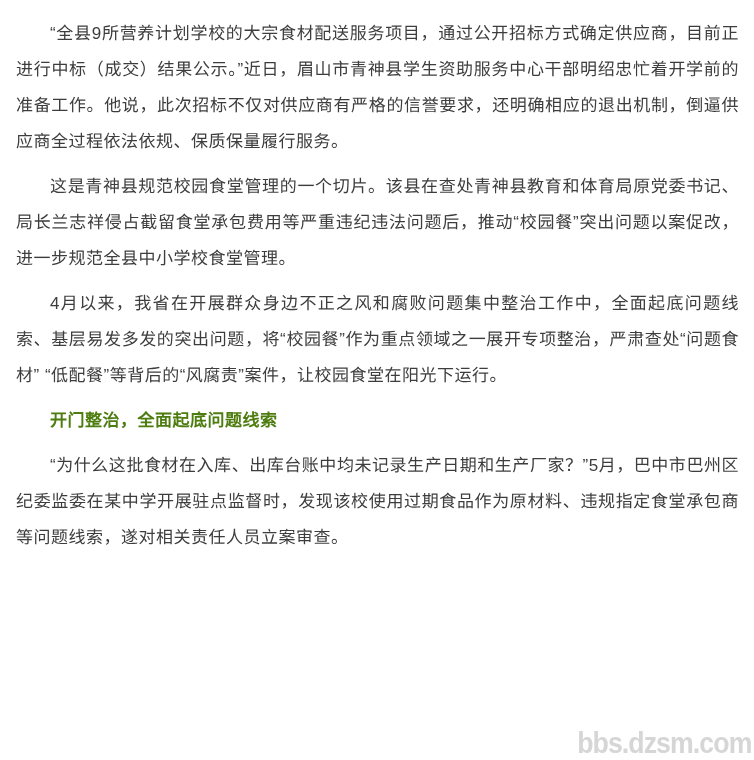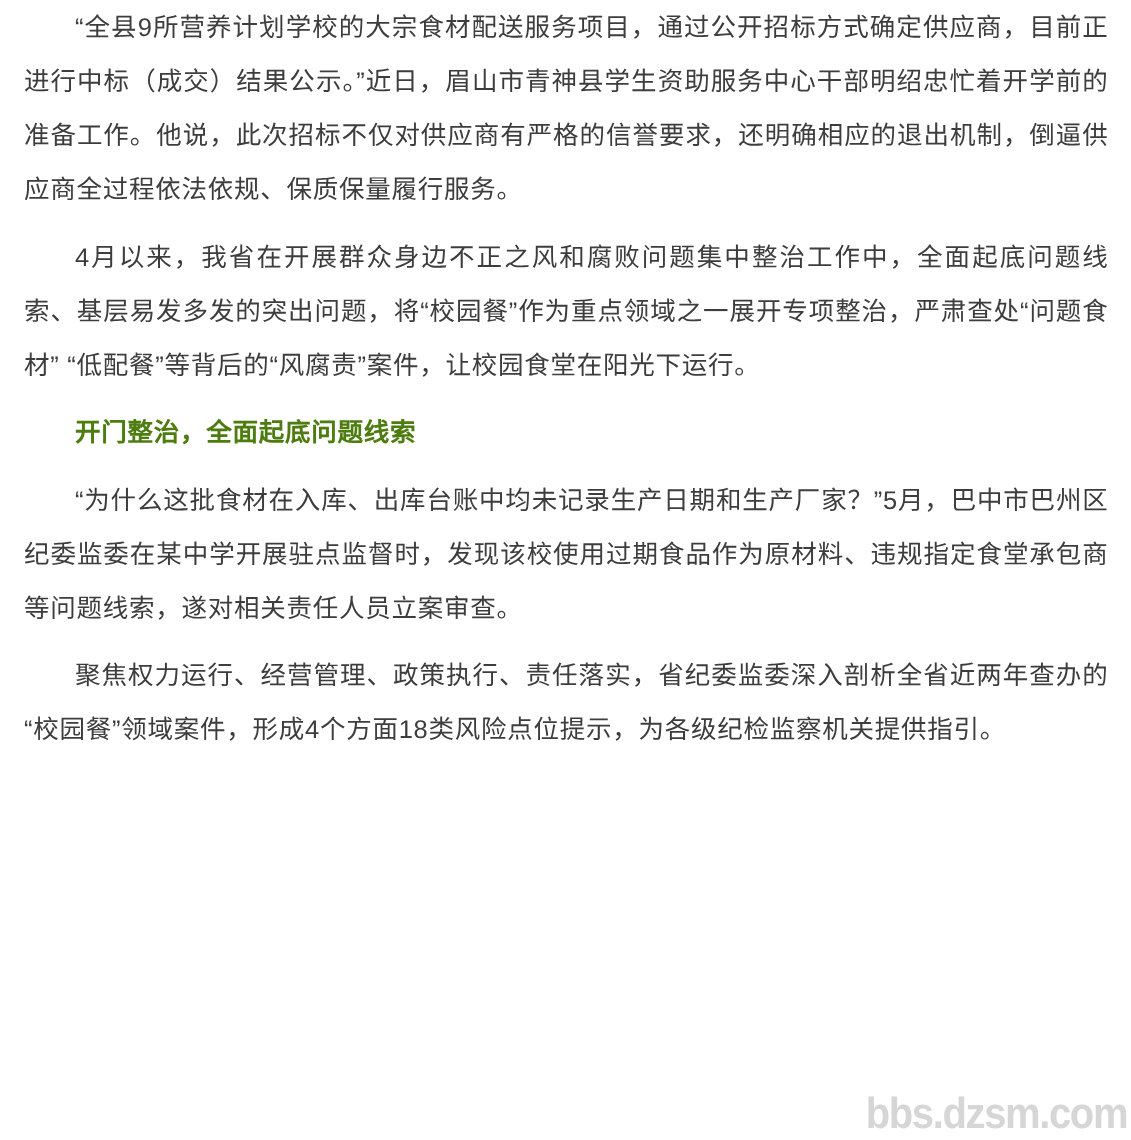--- a/index.html
+++ b/index.html
@@ -10,21 +10,21 @@
   }
   .page {
     position: relative;
     width: 754px;
     height: 760px;
     overflow: hidden;
     background: #ffffff;
     box-sizing: border-box;
   }
   .article {
-    padding: 1px 15px 0 16px;
+    padding: 16px 15px 0 16px;
     font-size: 17px;
     line-height: 36px;
     color: #3d3d3d;
     text-align: justify;
     letter-spacing: 0.5px;
   }
   .article p {
     margin: 0 0 9px 0;
     text-indent: 2em;
   }
@@ -45,19 +45,19 @@
     transform-origin: right bottom;
     user-select: none;
   }
 </style>
 </head>
 <body>
 
 <div class="page">
   <div class="article">
     <p>“全县9所营养计划学校的大宗食材配送服务项目，通过公开招标方式确定供应商，目前正进行中标（成交）结果公示。”近日，眉山市青神县学生资助服务中心干部明绍忠忙着开学前的准备工作。他说，此次招标不仅对供应商有严格的信誉要求，还明确相应的退出机制，倒逼供应商全过程依法依规、保质保量履行服务。</p>
+    <p>这是青神县规范校园食堂管理的一个切片。该县在查处青神县教育和体育局原党委书记、局长兰志祥侵占截留食堂承包费用等严重违纪违法问题后，推动“校园餐”突出问题以案促改，进一步规范全县中小学校食堂管理。</p>
     <p>4月以来，我省在开展群众身边不正之风和腐败问题集中整治工作中，全面起底问题线索、基层易发多发的突出问题，将“校园餐”作为重点领域之一展开专项整治，严肃查处“问题食材” “低配餐”等背后的“风腐责”案件，让校园食堂在阳光下运行。</p>
     <p class="section-heading">开门整治，全面起底问题线索</p>
     <p>“为什么这批食材在入库、出库台账中均未记录生产日期和生产厂家？”5月，巴中市巴州区纪委监委在某中学开展驻点监督时，发现该校使用过期食品作为原材料、违规指定食堂承包商等问题线索，遂对相关责任人员立案审查。</p>
-    <p>聚焦权力运行、经营管理、政策执行、责任落实，省纪委监委深入剖析全省近两年查办的“校园餐”领域案件，形成4个方面18类风险点位提示，为各级纪检监察机关提供指引。</p>
   </div>
   <div class="watermark">bbs.dzsm.com</div>
 </div>
 
 </body></html>

